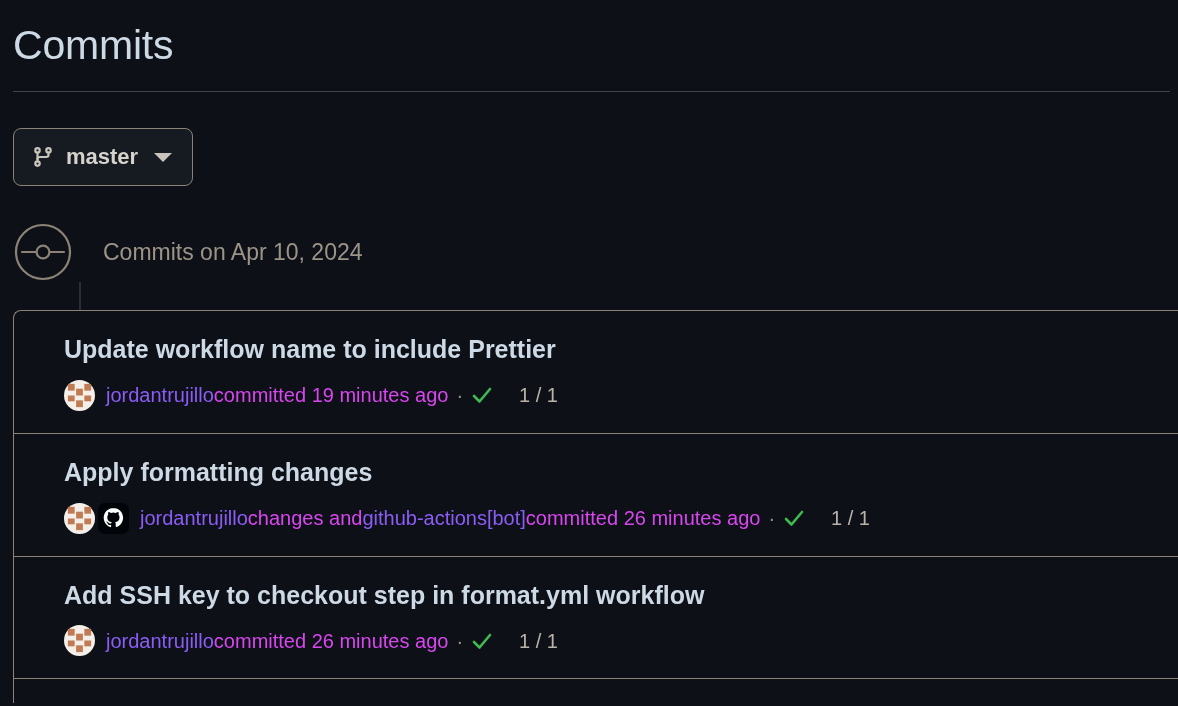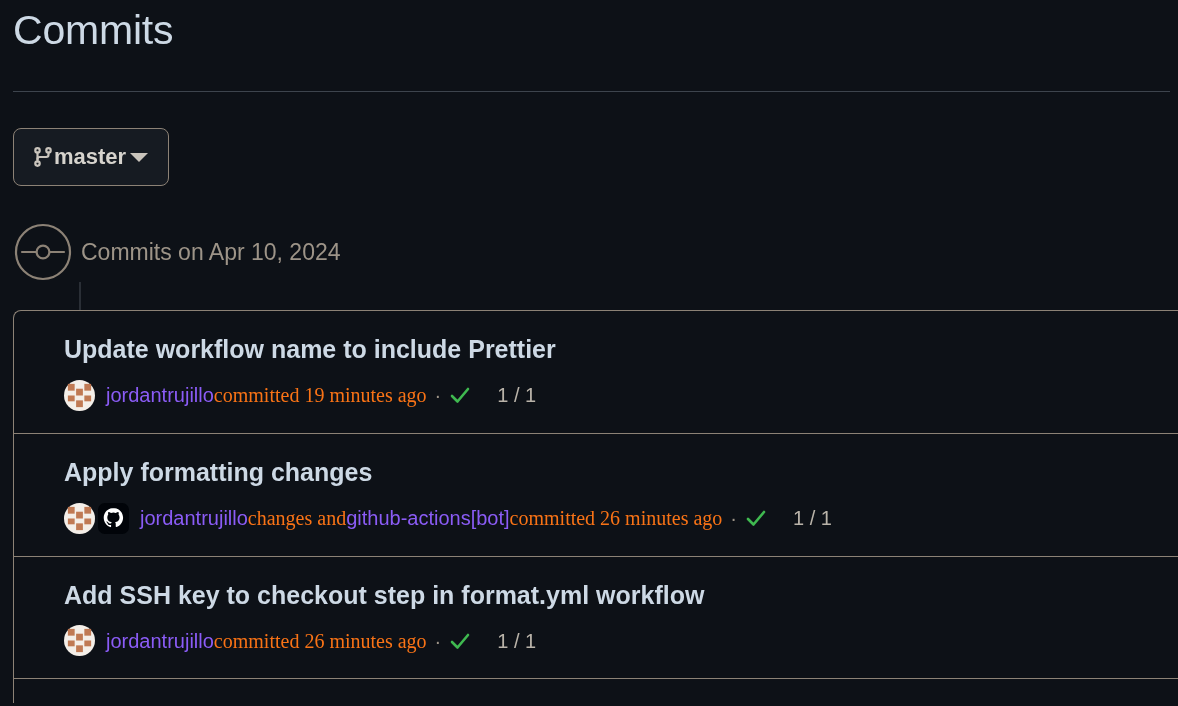--- a/index.html
+++ b/index.html
@@ -20,20 +20,21 @@
     position: relative;
     width: 1178px;
     height: 706px;
     background: #0d1117;
     overflow: hidden;
   }
 
   
   .page-header {
     padding: 2px 0 0 13px;
+    margin-top: 15px;
   }
   .page-title {
     font-size: 41px;
     line-height: 56px;
     font-weight: 400;
     color: #cdd9e5;
     letter-spacing: -0.2px;
     margin: 0;
     white-space: nowrap;
   }
@@ -48,20 +49,21 @@
 
   
   .branch-bar {
     position: absolute;
     left: 13px;
     top: 128px;
   }
   .branch-button {
     display: flex;
     align-items: center;
+    gap: 12px;
     height: 58px;
     box-sizing: border-box;
     padding: 0 20px 0 18px;
     background: #161b22;
     border: 1px solid #8c8276;
     border-radius: 8px;
     cursor: pointer;
   }
   .branch-icon {
     display: block;
@@ -98,21 +100,21 @@
     position: relative;
     width: 60px;
     height: 60px;
     flex: 0 0 auto;
   }
   .commit-node svg { display: block; }
   .group-date {
     font-size: 23px;
     color: #9d9488;
     white-space: nowrap;
-    margin-left: 8px;
+    margin-left: 30px;
   }
   .node-connector {
     position: absolute;
     left: 79px;
     top: 282px;
     width: 2px;
     height: 30px;
     background: #2a2f36;
   }
 
@@ -166,21 +168,21 @@
     width: 31px;
     height: 31px;
     flex: 0 0 auto;
     display: block;
   }
   .avatar.identicon { border-radius: 50%; }
   .avatar.octocat {
     border-radius: 7px;
     margin-left: 3px;
   }
-  .meta-text { color: #f97316; font-family: Liberation Serif, serif; }
+  .meta-text { color: #d946ef; }
   .meta-user {
     color: #8b5cf6;
     cursor: pointer;
   }
   .meta-dot {
     margin: 0 7px 0 8px;
     color: #9d9488;
   }
   .check-icon {
     display: block;

